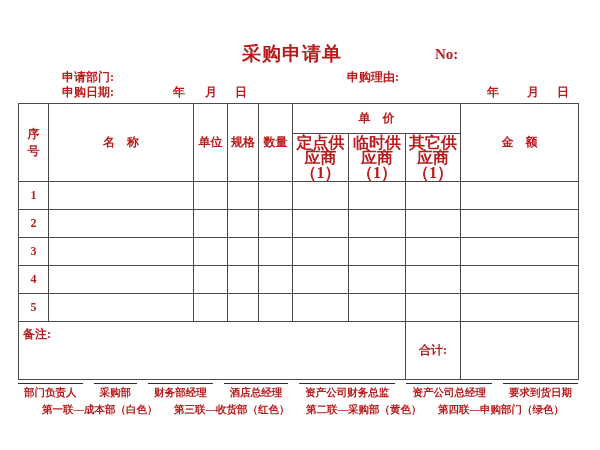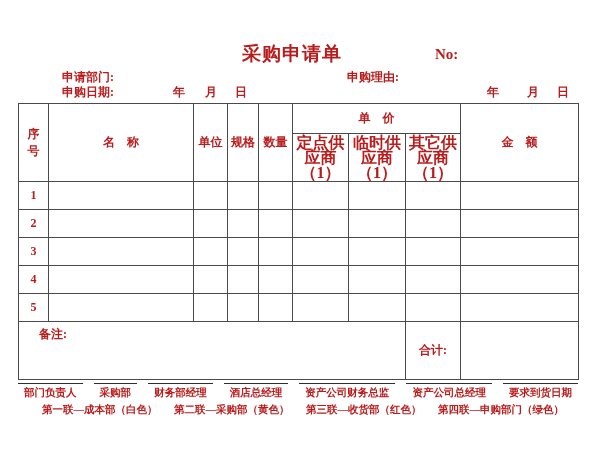--- a/index.html
+++ b/index.html
@@ -24,21 +24,21 @@
   .form-table th,.form-table td{
     border:1px solid #4a4a4a;font-weight:600;font-size:12px;
     text-align:center;vertical-align:middle;padding:1px 3px;
     overflow:hidden;
   }
   .h1 th{height:27px;}
   .h2 th{height:34px;font-size:16px;line-height:15px;word-break:break-all;font-weight:600;}
   .seq-head span{display:inline-block;width:1em;word-break:break-all;line-height:1.35;}
   .data-row td{height:25px;font-weight:600;}
   .bottom-row td{height:49px;}
-  .remark-cell{text-align:left !important;vertical-align:top !important;padding:4px 20px !important;}
+  .remark-cell{text-align:left !important;vertical-align:top !important;padding:4px 4px !important;}
   .total-cell{font-weight:600;}
   
   .sign-row{
     position:absolute;left:18px;top:383px;width:560px;
     display:flex;justify-content:space-between;
   }
   .sign-item{
     border-top:1px solid #2e2e2e;padding:2px 6px 0 6px;
     font-size:10.5px;font-weight:700;white-space:nowrap;
   }
@@ -161,18 +161,18 @@
     <span class="sign-item">采购部</span>
     <span class="sign-item">财务部经理</span>
     <span class="sign-item">酒店总经理</span>
     <span class="sign-item">资产公司财务总监</span>
     <span class="sign-item">资产公司总经理</span>
     <span class="sign-item">要求到货日期</span>
   </div>
 
   <div class="copies-row">
     <span class="copy-item">第一联—成本部（白色）</span>
+    <span class="copy-item">第三联—收货部（红色）</span>
     <span class="copy-item">第二联—采购部（黄色）</span>
-    <span class="copy-item">第三联—收货部（红色）</span>
     <span class="copy-item">第四联—申购部门（绿色）</span>
   </div>
 
 </div>
 
 </body></html>

